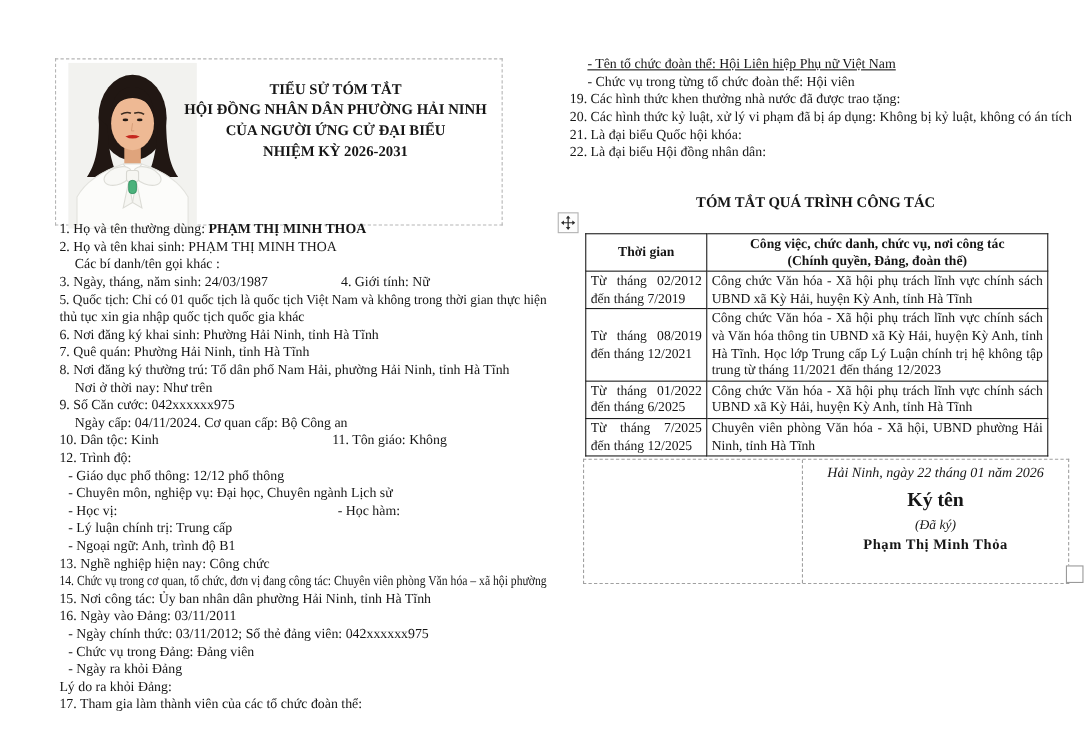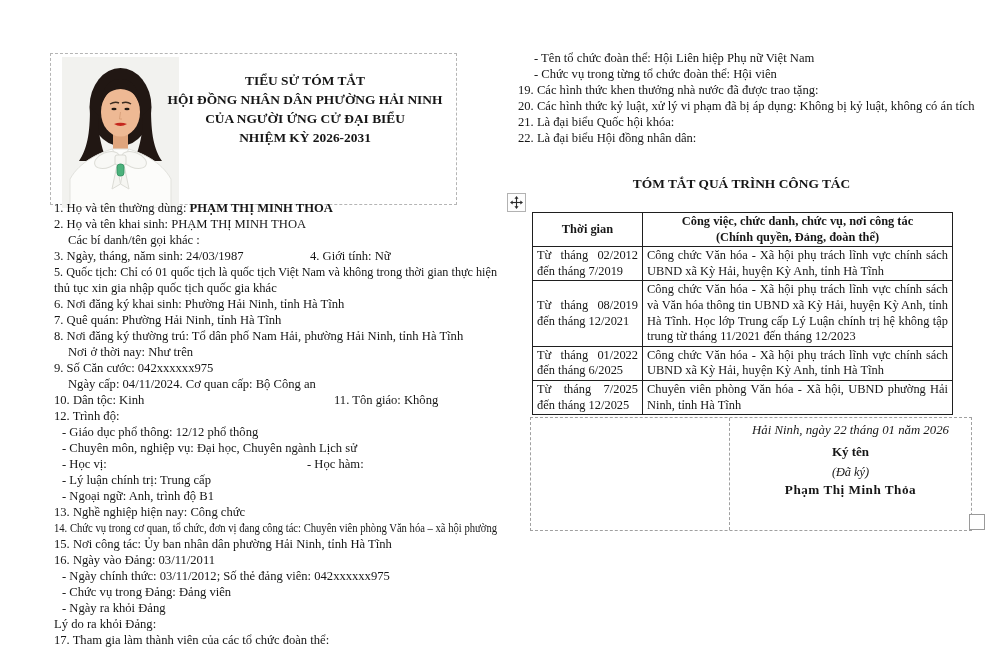--- a/index.html
+++ b/index.html
@@ -32,21 +32,21 @@
     vertical-align:middle;padding:1px 4px;}
   td.time-cell{width:101px;text-align:justify;padding:1px 2px 1px 5px;}
   td.desc-cell{text-align:justify;padding:1px 5px;}
   td.th-cell{font-weight:bold;text-align:center;}
   
   .sig-box{margin-top:2px;margin-left:-2px;width:440px;height:112px;display:flex;
     border:1px dashed #a0a0a0;}
   .sig-left{width:198px;border-right:1px dashed #a0a0a0;}
   .sig-right{flex:1;text-align:center;}
   .sig-date{font-style:italic;font-size:12.8px;margin-top:5px;}
-  .sig-kyten{font-weight:bold;font-size:13px;margin-top:6px;}
+  .sig-kyten{font-weight:bold;font-size:18px;margin-top:6px;}
   .sig-dky{font-style:italic;font-size:12.3px;margin-top:5px;}
   .sig-name{font-weight:bold;font-size:13.2px;margin-top:2px;letter-spacing:0.5px;}
   
   .move-handle{left:507px;top:193px;width:19px;height:19px;border:1px solid #b2b2b2;
     background:#fdfdfd;display:flex;align-items:center;justify-content:center;box-sizing:border-box;}
   .resize-handle{left:969px;top:514px;width:16px;height:16px;border:1px solid #9a9a9a;
     background:#ffffff;box-sizing:border-box;}
 </style>
 </head>
 <body>
@@ -92,40 +92,40 @@
   <div class="ln ind14">Các bí danh/tên gọi khác :</div>
   <div class="ln"><span>3. Ngày, tháng, năm sinh: 24/03/1987</span><span class="part2" style="left:256px;">4. Giới tính: Nữ</span></div>
   <div class="ln"><span style="display: inline-block; white-space: nowrap; transform-origin: left center; transform: scaleX(0.967051);">5. Quốc tịch: Chỉ có 01 quốc tịch là quốc tịch Việt Nam và không trong thời gian thực hiện</span></div>
   <div class="ln">thủ tục xin gia nhập quốc tịch quốc gia khác</div>
   <div class="ln">6. Nơi đăng ký khai sinh: Phường Hải Ninh, tỉnh Hà Tĩnh</div>
   <div class="ln">7. Quê quán: Phường Hải Ninh, tỉnh Hà Tĩnh</div>
   <div class="ln">8. Nơi đăng ký thường trú: Tổ dân phố Nam Hải, phường Hải Ninh, tỉnh Hà Tĩnh</div>
   <div class="ln ind14">Nơi ở thời nay: Như trên</div>
   <div class="ln">9. Số Căn cước: 042xxxxxx975</div>
   <div class="ln ind14">Ngày cấp: 04/11/2024. Cơ quan cấp: Bộ Công an</div>
-  <div class="ln"><span>10. Dân tộc: Kinh</span><span class="part2" style="left:248px;margin-left:32px;">11. Tôn giáo: Không</span></div>
+  <div class="ln"><span>10. Dân tộc: Kinh</span><span class="part2" style="left:248px;">11. Tôn giáo: Không</span></div>
   <div class="ln">12. Trình độ:</div>
   <div class="ln ind8">- Giáo dục phổ thông: 12/12 phổ thông</div>
   <div class="ln ind8">- Chuyên môn, nghiệp vụ: Đại học, Chuyên ngành Lịch sử</div>
   <div class="ln ind8"><span>- Học vị:</span><span class="part2" style="left:253px;">- Học hàm:</span></div>
   <div class="ln ind8">- Lý luận chính trị: Trung cấp</div>
   <div class="ln ind8">- Ngoại ngữ: Anh, trình độ B1</div>
   <div class="ln">13. Nghề nghiệp hiện nay: Công chức</div>
   <div class="ln"><span style="display: inline-block; white-space: nowrap; transform-origin: left center; transform: scaleX(0.842681);">14. Chức vụ trong cơ quan, tổ chức, đơn vị đang công tác: Chuyên viên phòng Văn hóa – xã hội phường</span></div>
   <div class="ln">15. Nơi công tác: Ủy ban nhân dân phường Hải Ninh, tỉnh Hà Tĩnh</div>
   <div class="ln">16. Ngày vào Đảng: 03/11/2011</div>
   <div class="ln ind8">- Ngày chính thức: 03/11/2012; Số thẻ đảng viên: 042xxxxxx975</div>
   <div class="ln ind8">- Chức vụ trong Đảng: Đảng viên</div>
   <div class="ln ind8">- Ngày ra khỏi Đảng</div>
   <div class="ln">Lý do ra khỏi Đảng:</div>
   <div class="ln">17. Tham gia làm thành viên của các tổ chức đoàn thể:</div>
 </div>
 
 <div class="abs col right-col">
-  <div class="ln" style="padding-left:16px;">- Tên tổ chức đoàn thể: Hội Liên hiệp Phụ nữ Việt Nam</div>
+  <div class="ln" style="padding-left:16px;text-decoration:underline;">- Tên tổ chức đoàn thể: Hội Liên hiệp Phụ nữ Việt Nam</div>
   <div class="ln" style="padding-left:16px;">- Chức vụ trong từng tổ chức đoàn thể: Hội viên</div>
   <div class="ln">19. Các hình thức khen thưởng nhà nước đã được trao tặng:</div>
   <div class="ln"><span style="display: inline-block; white-space: nowrap; transform-origin: left center; transform: scaleX(1);">20. Các hình thức kỷ luật, xử lý vi phạm đã bị áp dụng: Không bị kỷ luật, không có án tích</span></div>
   <div class="ln">21. Là đại biểu Quốc hội khóa:</div>
   <div class="ln">22. Là đại biểu Hội đồng nhân dân:</div>
 </div>
 
 <div class="abs table-title">TÓM TẮT QUÁ TRÌNH CÔNG TÁC</div>
 
 <div class="abs move-handle">

